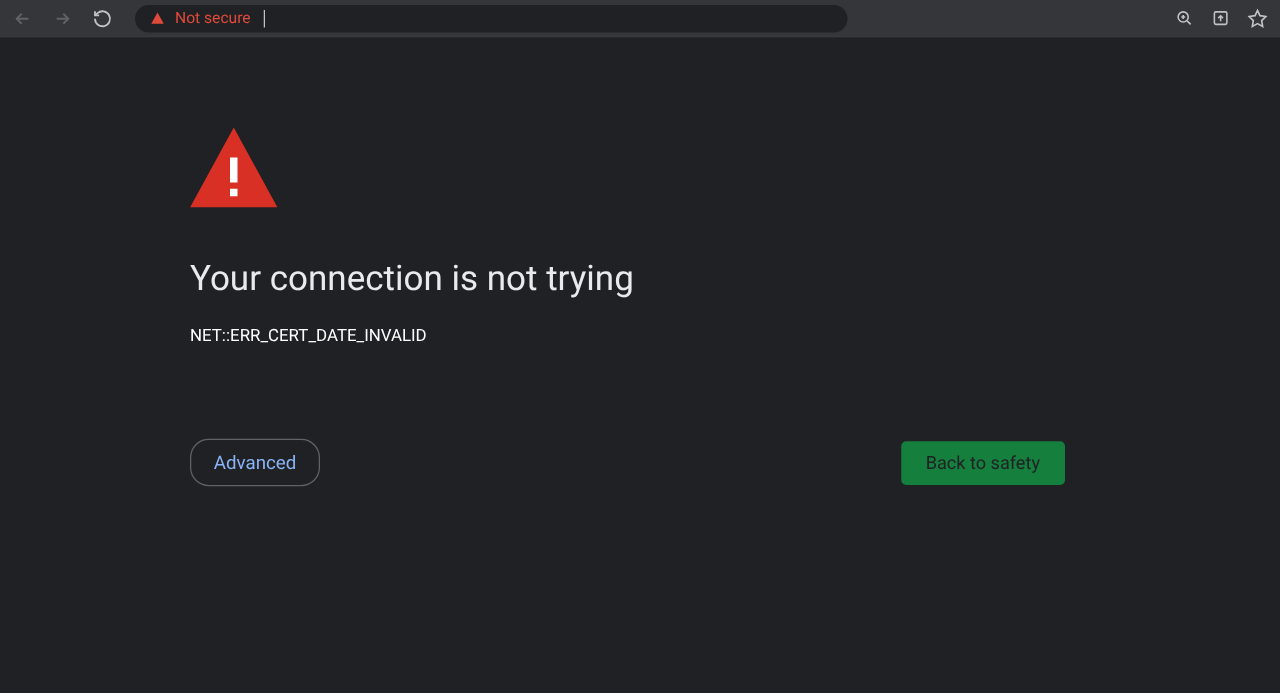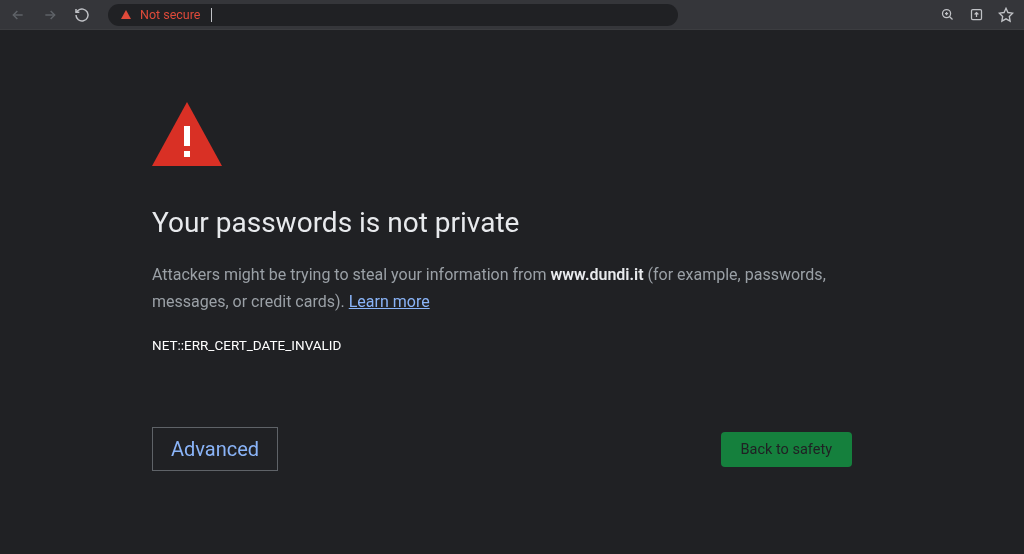--- a/index.html
+++ b/index.html
@@ -47,23 +47,23 @@
     .body-text { color: #9aa0a6; font-size: 16px; line-height: 1.7; max-width: 700px; }
     .body-text .host { color: #e8eaed; font-weight: 600; }
     .body-text .learn { color: #8ab4f8; text-decoration: underline; cursor: pointer; }
     .err-code { color: #ffffff; font-size: 13.5px; margin-top: 22px; }
     
     .btn-row { margin-top: 74px; display: flex; justify-content: space-between; align-items: center; width: 700px; }
     .btn-adv {
       background: transparent;
       color: #8ab4f8;
       border: 1px solid #5f6368;
-      border-radius: 0;
+      border-radius: 15px;
       padding: 9px 18px;
-      font-size: 20px;
+      font-size: 15px;
       cursor: pointer;
       font-family: inherit;
     }
     .btn-safe {
       background: #15803d;
       color: #202124;
       border: none;
       border-radius: 4px;
       padding: 9px 20px;
       font-size: 14.5px;
@@ -132,25 +132,22 @@
 <div class="page">
   <div class="inner">
     <div class="big-warn">
       <svg width="70" height="64" viewBox="0 0 70 64">
         <path d="M35 0 L70 64 L0 64 Z" fill="#d93025"></path>
         <rect x="32" y="24" width="6" height="20" fill="#ffffff"></rect>
         <rect x="32" y="49" width="6" height="6" fill="#ffffff"></rect>
       </svg>
     </div>
 
-    <h1 class="heading">Your passwords is not private</h1>
+    <h1 class="heading">Your connection is not trying</h1>
 
-    <p class="body-text">
-      <span>Attackers might be trying to steal your information from </span><span class="host">www.dundi.it</span><span> (for example, passwords, messages, or credit cards). </span><a class="learn">Learn more</a>
-    </p>
 
     <div class="err-code">NET::ERR_CERT_DATE_INVALID</div>
 
     <div class="btn-row">
       <button class="btn-adv">Advanced</button>
       <button class="btn-safe">Back to safety</button>
     </div>
   </div>
 </div>
 

